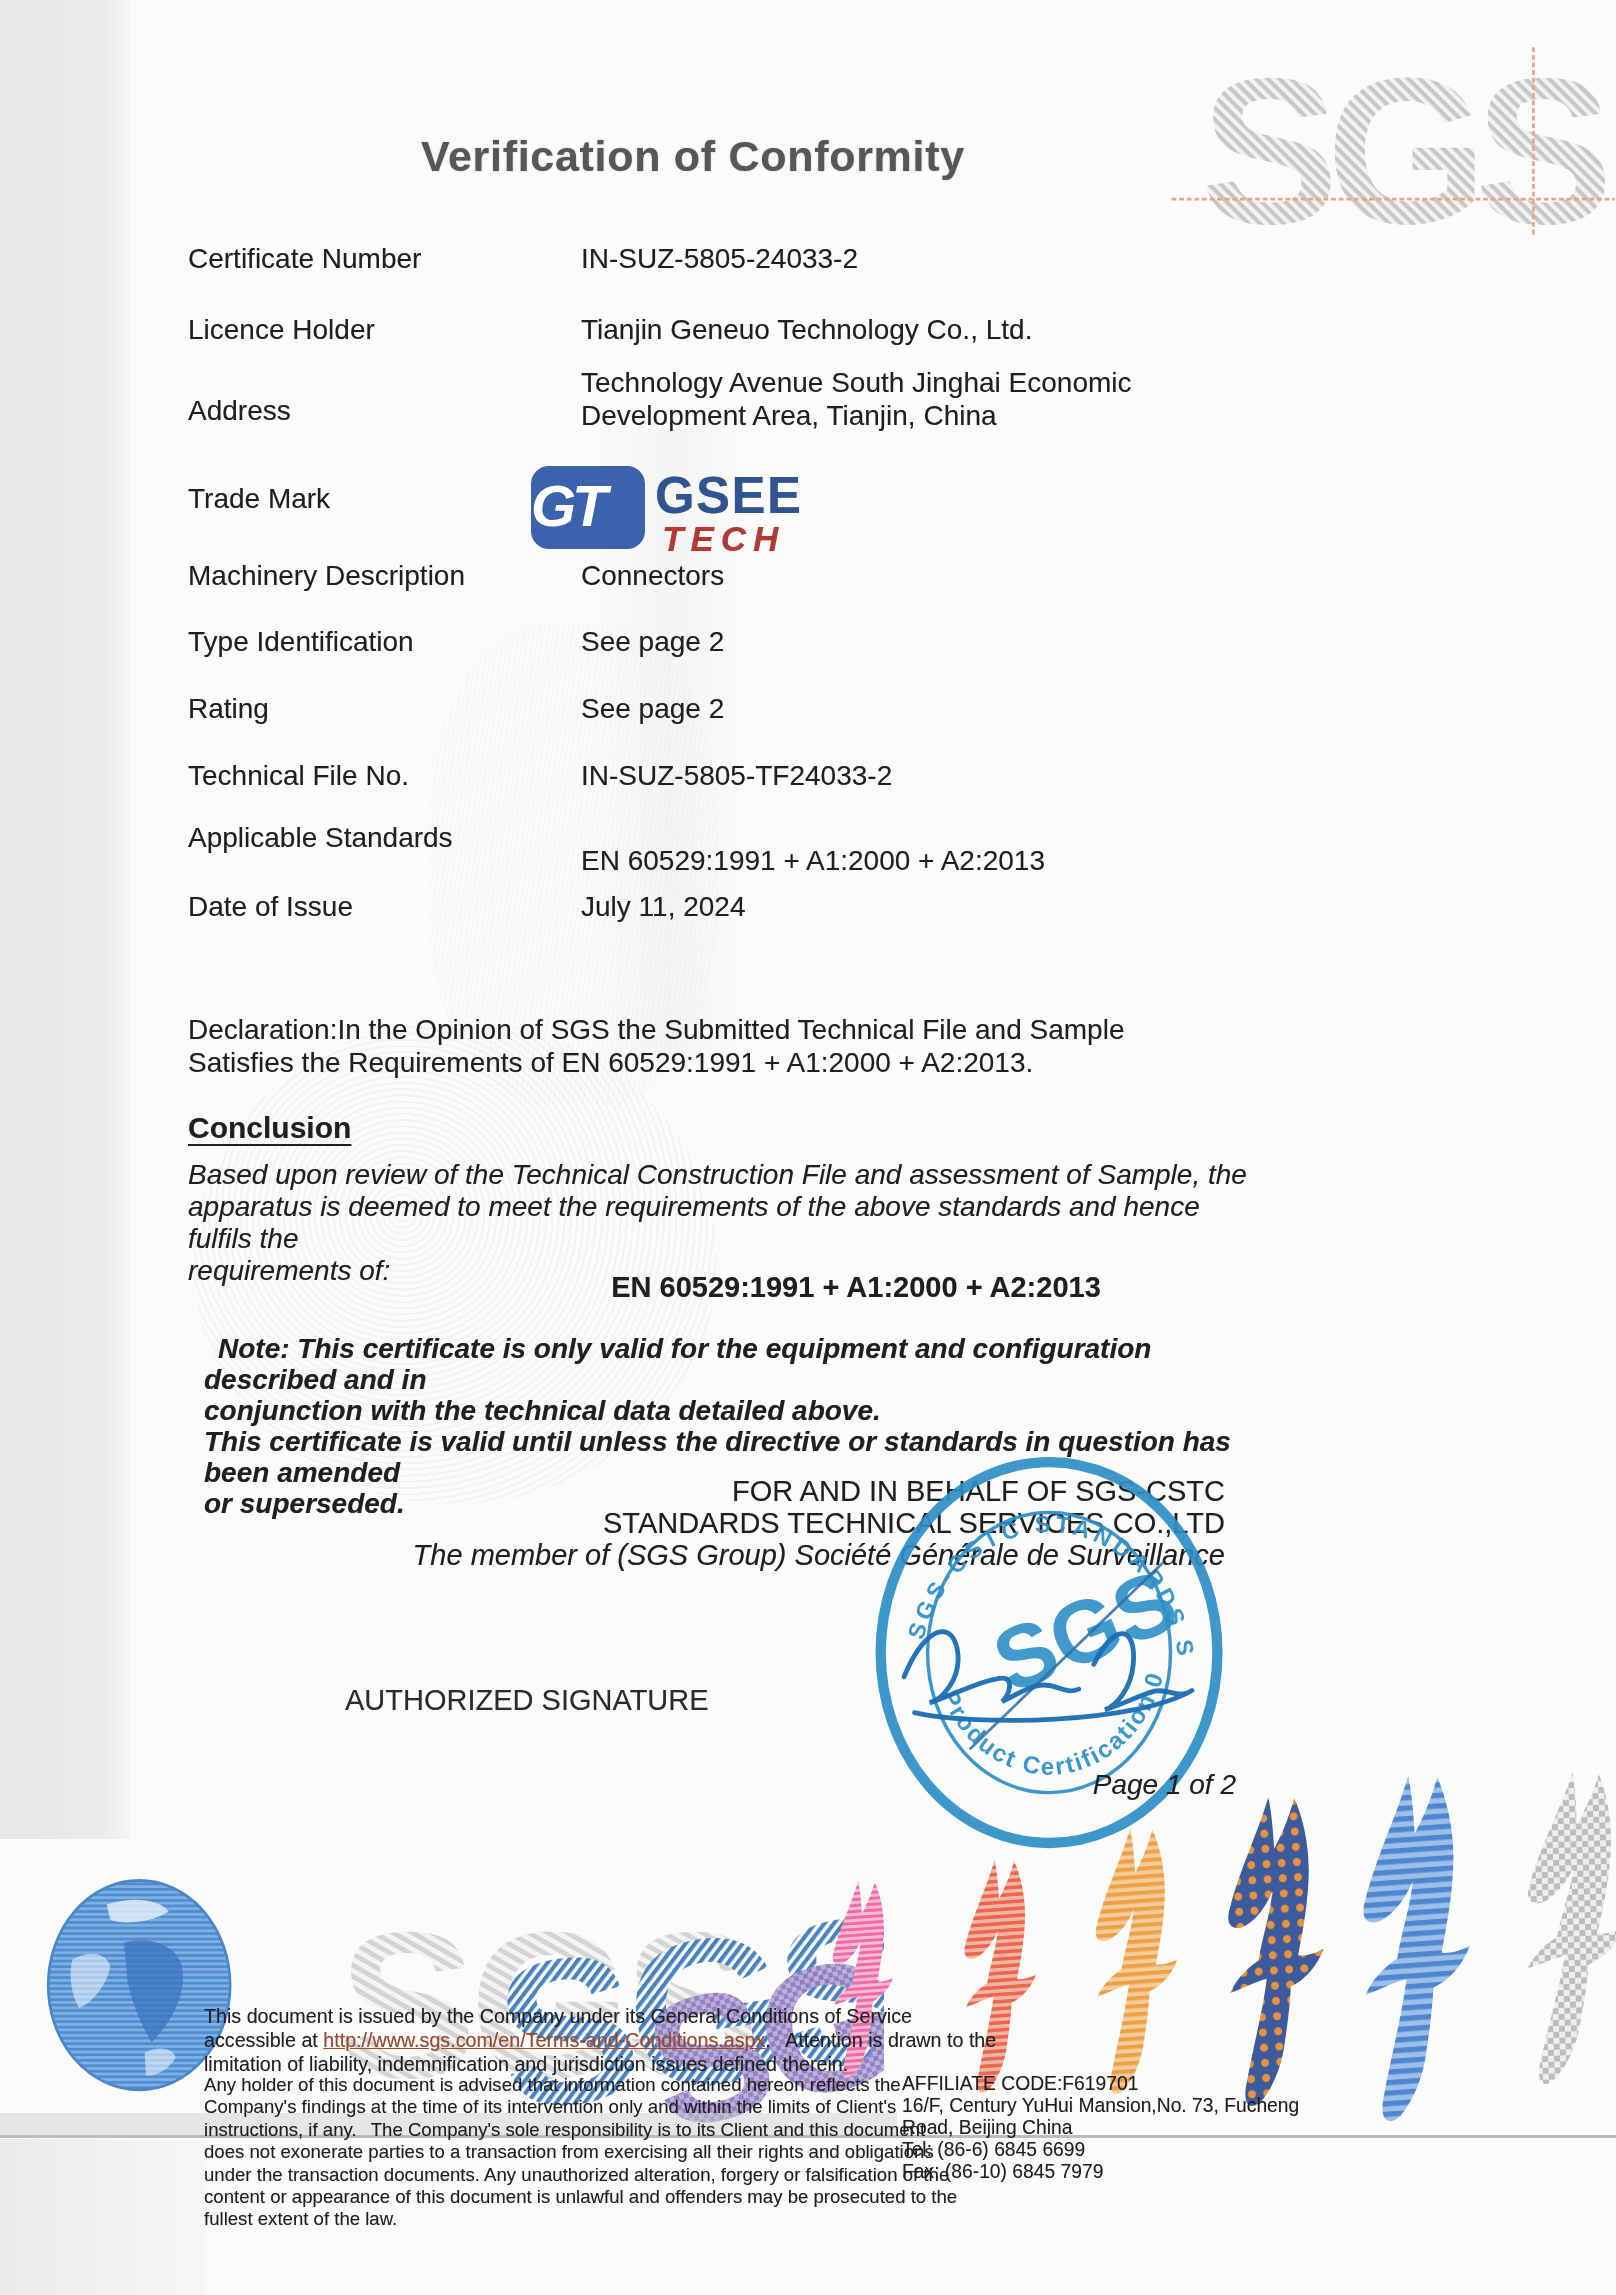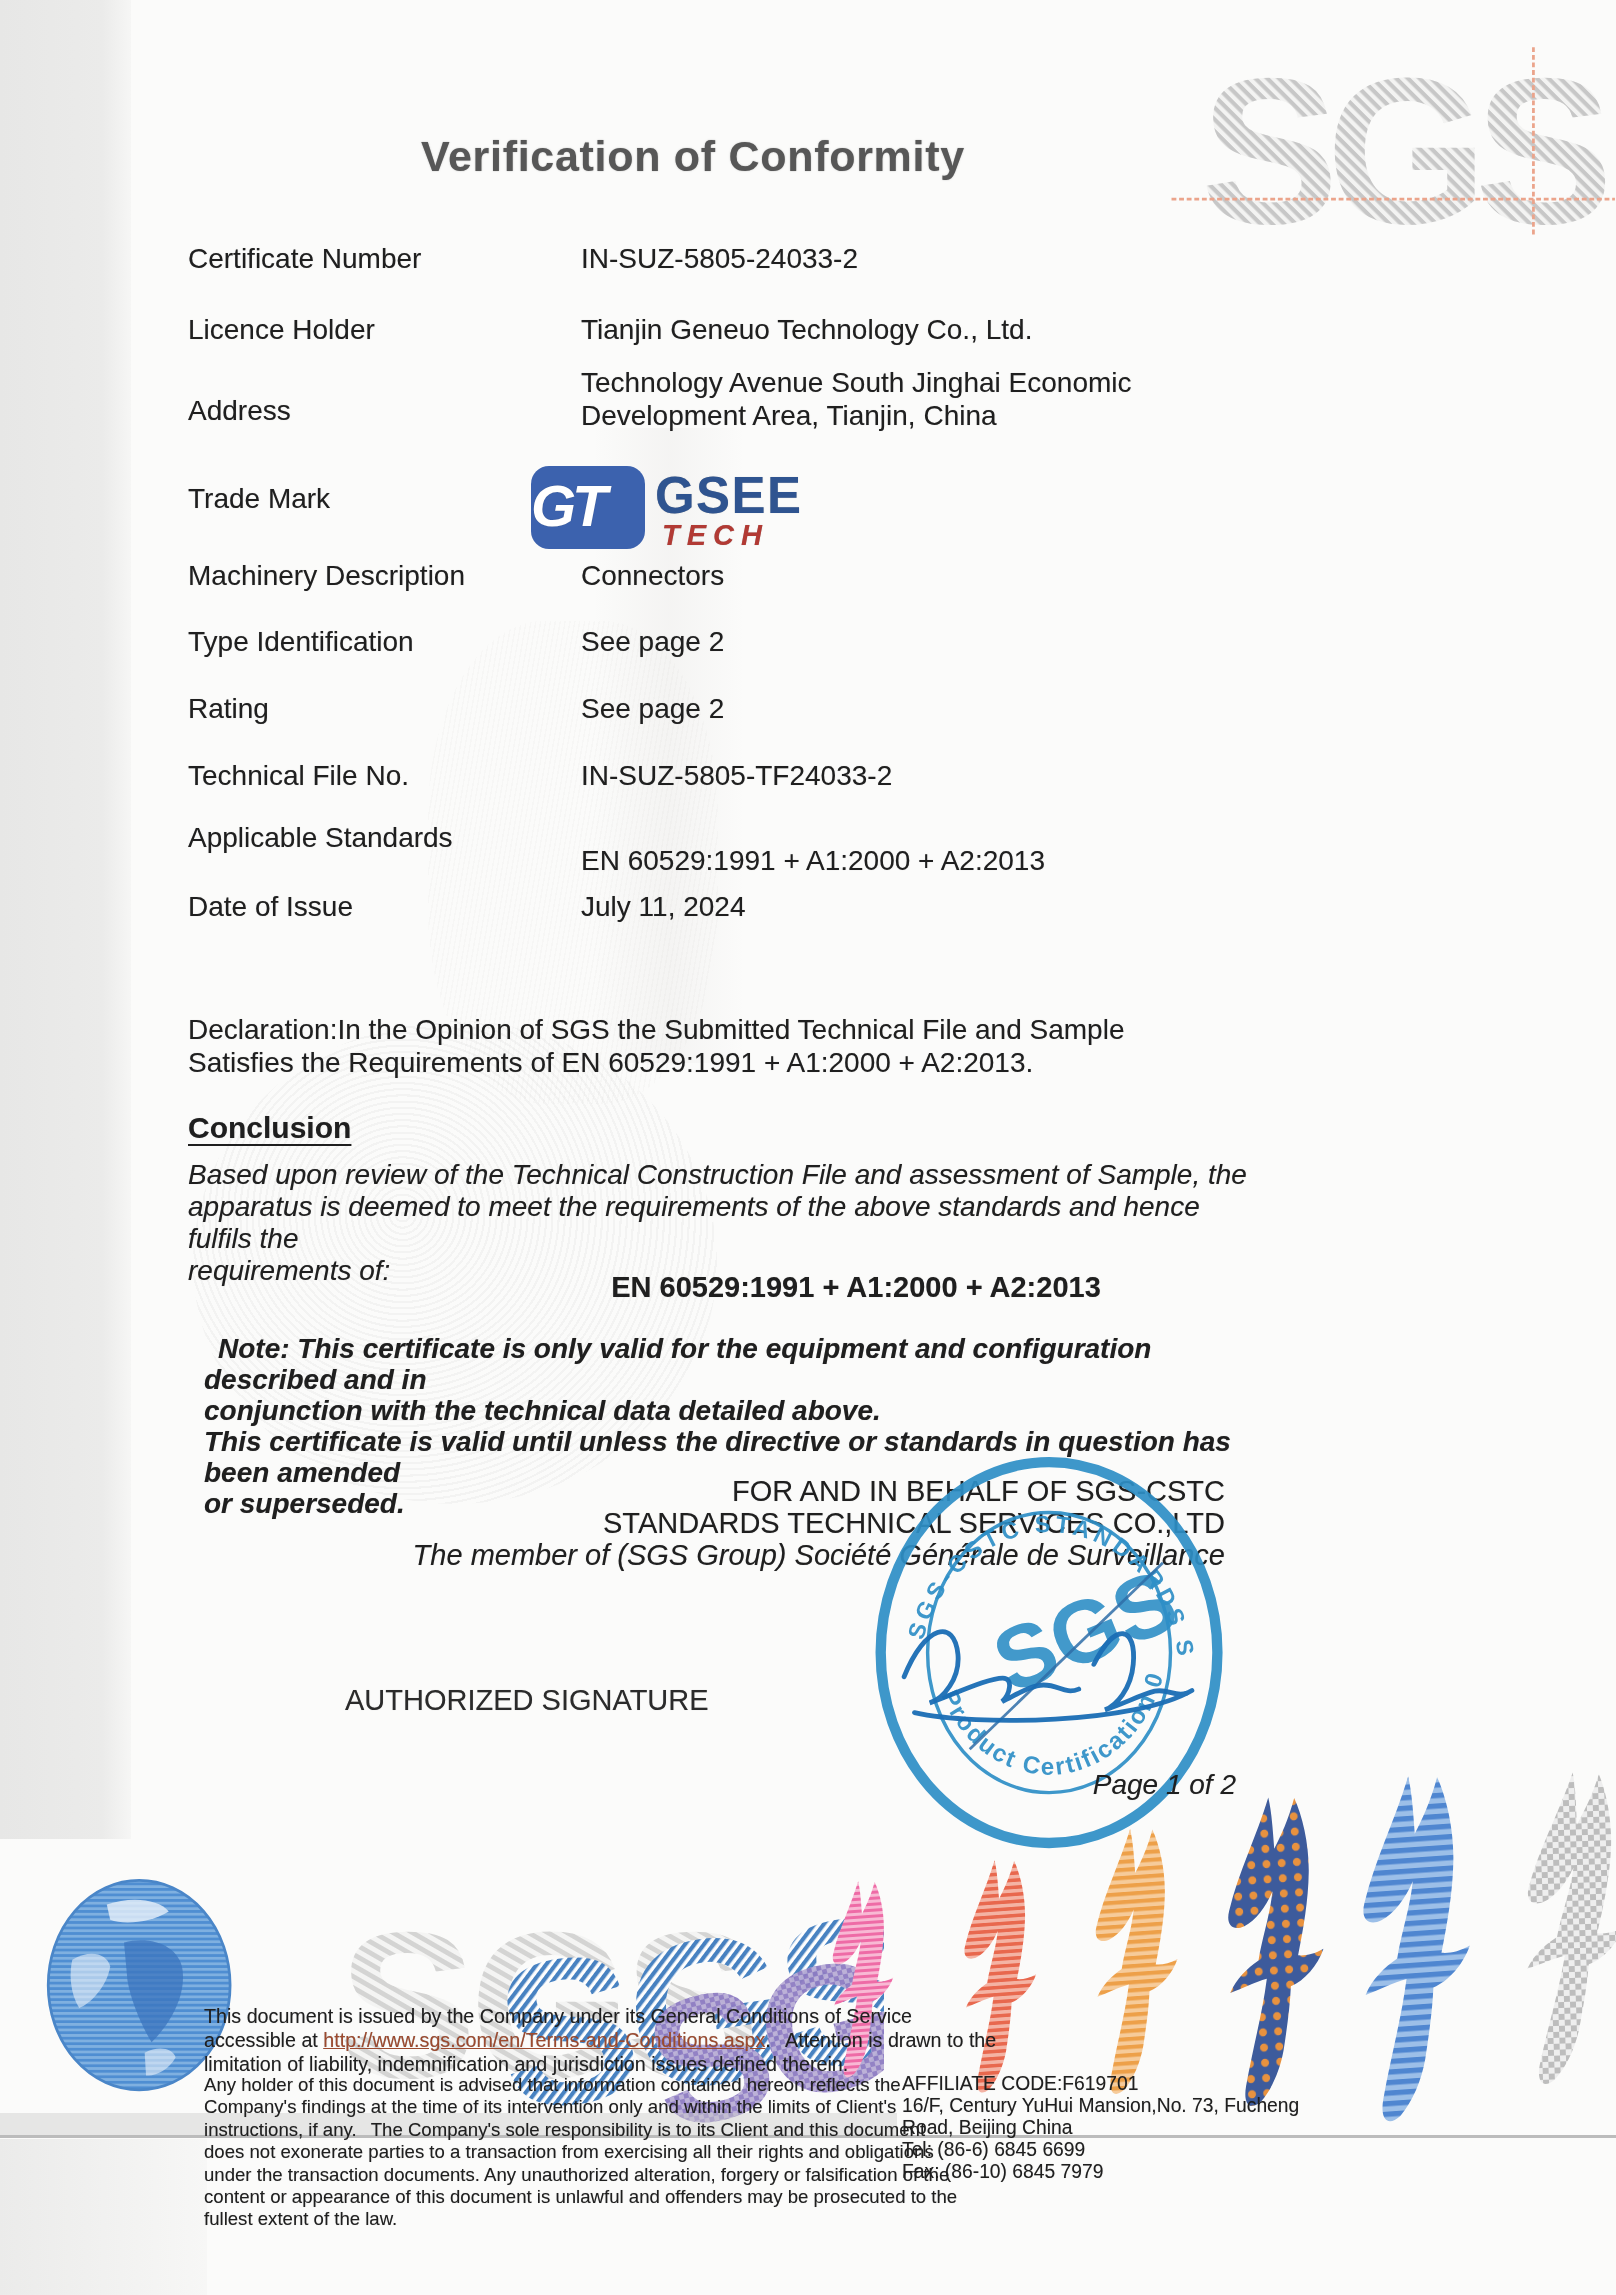--- a/index.html
+++ b/index.html
@@ -24,21 +24,21 @@
   .title{left:421px;top:132px;width:828px;font-size:43px;font-weight:bold;color:#575757;
     letter-spacing:0.7px;text-shadow:0 0 1.4px rgba(90,90,90,.5);}
   
   .flabel{left:188px;width:331px;font-size:28px;}
   .fvalue{left:533px;width:966px;font-size:28px;white-space:pre-line;margin-left:48px;}
   
   .tm-badge{left:531px;top:466px;width:114px;height:83px;background:#3c62ae;border-radius:18px;
     color:#ffffff;font-weight:bold;font-size:58px;line-height:80px;
     letter-spacing:-4.1px;font-style:italic;}
   .tm-name{left:655px;top:466px;font-size:51px;font-weight:bold;color:#2f5490;letter-spacing:1.4px;}
-  .tm-sub{left:662px;top:519px;font-size:29px;font-weight:bold;font-style:italic;color:#b23a34;letter-spacing:7px;}
+  .tm-sub{left:662px;top:519px;font-size:35px;font-weight:bold;font-style:italic;color:#b23a34;letter-spacing:7px;}
   .para{white-space:pre-line;}
   .decl{left:188px;top:1013px;width:1035px;font-size:28px;line-height:33px;}
   .concl-h{left:188px;top:1111px;font-size:30px;font-weight:bold;text-decoration:underline;
     text-decoration-thickness:2.1px;text-underline-offset:5.5px;}
   .concl-b{left:188px;top:1159px;width:1076px;font-size:28px;line-height:32px;font-style:italic;}
   .concl-std{left:442px;top:1271px;width:828px;text-align:center;font-size:29px;font-weight:bold;}
   .note{left:204px;top:1333px;width:1076px;font-size:28px;line-height:31px;font-style:italic;font-weight:bold;}
   .sigblock{left:345px;top:1475px;width:880px;text-align:right;font-size:29px;line-height:32px;}
   .sigblock .member{font-style:italic;}
   .auth{left:345px;top:1684px;width:880px;text-align:left;font-size:29px;color:#2b2b2b;}

